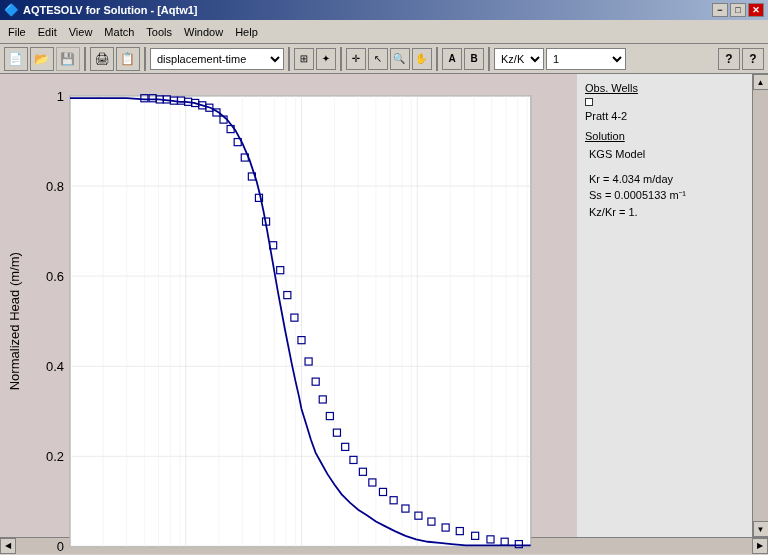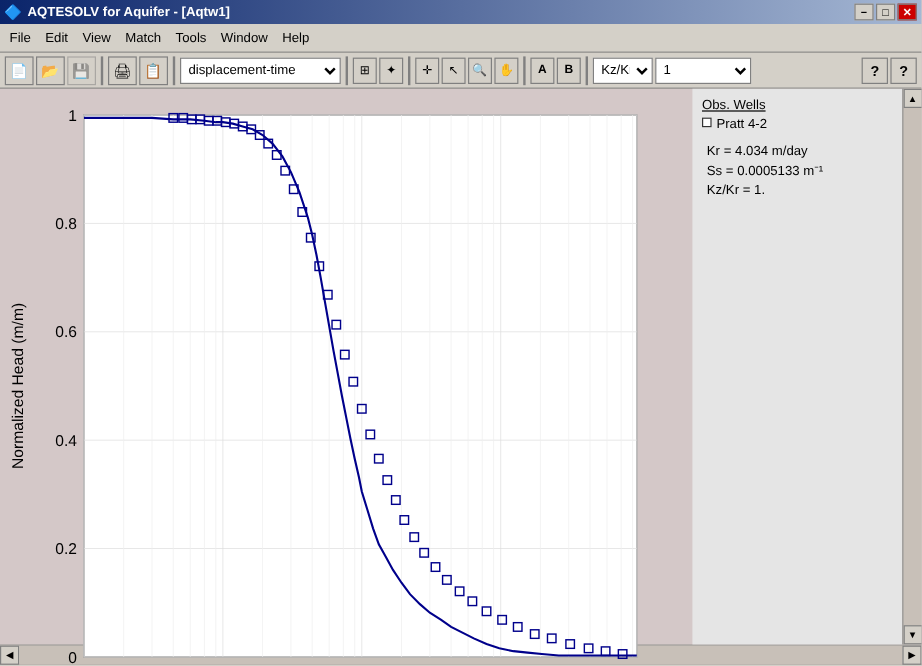--- a/index.html
+++ b/index.html
@@ -164,20 +164,21 @@
     .legend-title {
       text-decoration: underline;
       font-size: 11px;
       margin-bottom: 4px;
     }
     .legend-item {
       display: flex;
       gap: 4px;
       font-size: 11px;
       margin-bottom: 2px;
+      flex-direction: column;
     }
     .legend-square {
       width: 8px; height: 8px;
       border: 1px solid #333;
       background: white;
     }
     .legend-section {
       margin-top: 8px;
     }
     .legend-param {
@@ -235,21 +236,21 @@
     }
 
     svg text { font-family: Arial, sans-serif; }
   </style>
 </head>
 <body>
 
 <div id="title-bar">
   <div id="title-bar-left">
     <span style="font-size:12px;">🔷</span>
-    <span>AQTESOLV for Aquifer - [Aqtw1]</span>
+    <span>AQTESOLV for Solution - [Aqtw1]</span>
   </div>
   <div id="title-bar-buttons">
     <div class="title-btn">−</div>
     <div class="title-btn">□</div>
     <div class="title-btn" style="background:#c00;color:white;">✕</div>
   </div>
 </div>
 
 <div id="menu-bar">
   <div class="menu-item">File</div>
@@ -419,20 +420,24 @@
   </div>
 
   <div id="legend-panel">
     <div class="legend-title">Obs. Wells</div>
     <div class="legend-item">
       <div class="legend-square"></div>
       <span>Pratt 4-2</span>
     </div>
 
 
+    <div class="legend-section">
+      <div class="legend-title">Solution</div>
+      <div class="legend-param">KGS Model</div>
+    </div>
 
     <div class="legend-section">
       <div class="legend-param">Kr   = 4.034 m/day</div>
       <div class="legend-param">Ss   = 0.0005133 m⁻¹</div>
       <div class="legend-param">Kz/Kr = 1.</div>
     </div>
   </div>
 
   <div id="scrollbar-right">
     <div class="scroll-arrow">▲</div>

